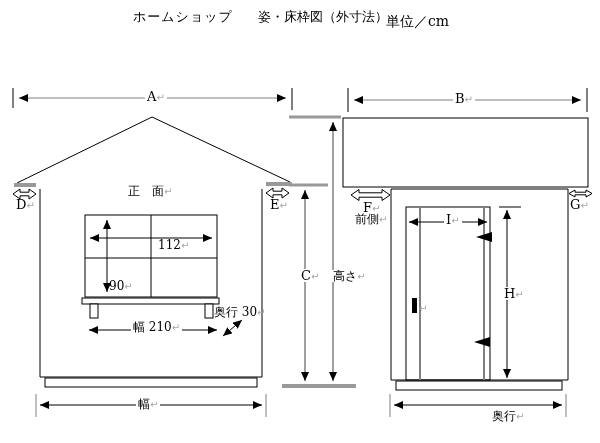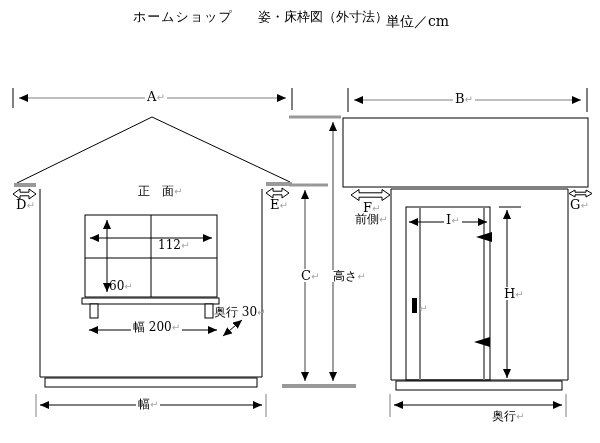--- a/index.html
+++ b/index.html
@@ -97,25 +97,25 @@
     <polygon fill="#fff" stroke="#000" points="569,193.5 575,190 575,192.2 586,192.2 586,190 592,193.5 586,197 586,194.8 575,194.8 575,197"></polygon>
   </svg>
 
   <div class="lbl title-part" style="left:133px;top:10px;letter-spacing:1px;"><span>ホームショップ</span></div>
   <div class="lbl title-part" style="left:258px;top:10px;"><span>姿・床枠図（外寸法）</span></div>
   <div class="lbl unit" style="left:386px;top:14px;"><span>単位／cm</span></div>
 
   <div class="lbl letter bg" style="left:145px;top:90px;"><span>A</span><span class="ret">↵</span></div>
   <div class="lbl letter" style="left:16px;top:198px;"><span>D</span><span class="ret">↵</span></div>
   <div class="lbl letter" style="left:270px;top:198px;"><span>E</span><span class="ret">↵</span></div>
-  <div class="lbl cjk" style="left:138px;top:185px;"><span>正　面</span><span class="ret">↵</span></div>
+  <div class="lbl cjk" style="left:128px;top:185px;"><span>正　面</span><span class="ret">↵</span></div>
   <div class="lbl num bg" style="left:156px;top:227px;"><span>112</span><span class="ret">↵</span></div>
-  <div class="lbl num" style="left:109px;top:268px;"><span>60</span><span class="ret">↵</span></div>
+  <div class="lbl num" style="left:109px;top:268px;"><span>90</span><span class="ret">↵</span></div>
   <div class="lbl cjk" style="left:214px;top:306px;"><span>奥行</span> <span class="num">30</span><span class="ret">↵</span></div>
-  <div class="lbl cjk bg" style="left:131px;top:321px;"><span>幅</span> <span class="num">200</span><span class="ret">↵</span></div>
+  <div class="lbl cjk bg" style="left:131px;top:321px;"><span>幅</span> <span class="num">210</span><span class="ret">↵</span></div>
   <div class="lbl cjk bg" style="left:136px;top:398px;"><span>幅</span><span class="ret">↵</span></div>
 
   <div class="lbl letter bg" style="left:299px;top:269px;"><span>C</span><span class="ret">↵</span></div>
   <div class="lbl cjk bg" style="left:321px;top:270px;margin-left:10px;"><span>高さ</span><span class="ret">↵</span></div>
 
   <div class="lbl letter bg" style="left:453px;top:92px;"><span>B</span><span class="ret">↵</span></div>
   <div class="lbl letter" style="left:363px;top:201px;"><span>F</span><span class="ret">↵</span></div>
   <div class="lbl letter" style="left:570px;top:198px;"><span>G</span><span class="ret">↵</span></div>
   <div class="lbl cjk" style="left:355px;top:213px;"><span>前側</span><span class="ret">↵</span></div>
   <div class="lbl letter bg" style="left:444px;top:213px;"><span>I</span><span class="ret">↵</span></div>

